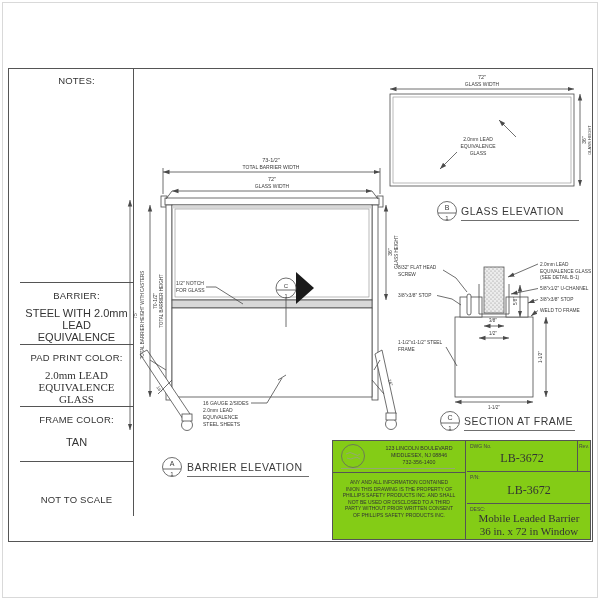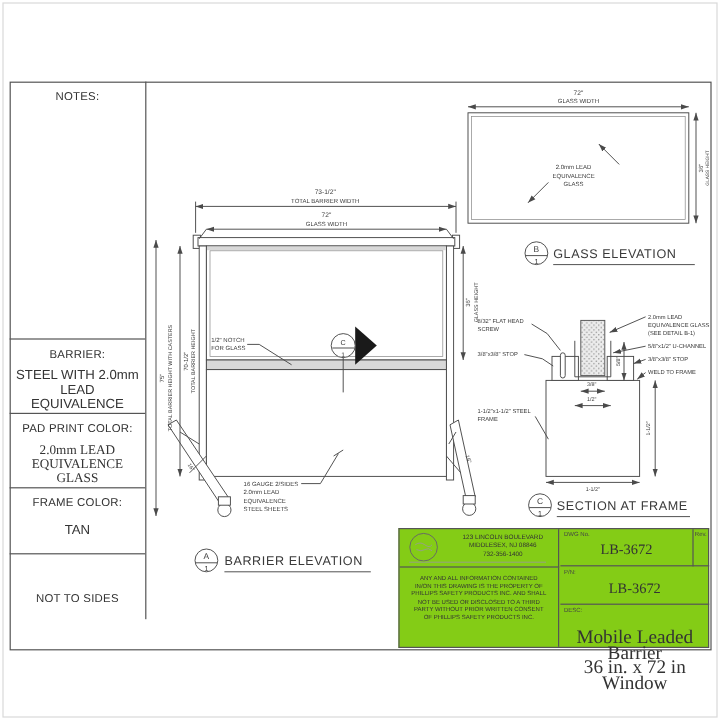--- a/index.html
+++ b/index.html
@@ -2,21 +2,21 @@
 <html><head>
 <meta charset="utf-8">
 <style>
   html,body{margin:0;padding:0;}
   body{width:600px;height:600px;background:#ffffff;position:relative;
        font-family:"Liberation Sans",sans-serif;color:#333;overflow:hidden;}
   .abs{position:absolute;}
   .outer-frame{left:2px;top:2px;width:594px;height:594px;border:1px solid #d9d9d9;}
   .sheet{left:8px;top:68px;width:583px;height:472px;border:1px solid #555;background:transparent;}
   
-  .sidebar{left:8px;top:68px;width:113px;height:448px;border-right:1px solid #555;}
+  .sidebar{left:8px;top:68px;width:113px;height:448px;border-right:1px solid #555;padding-left:12px;}
   .sb-sec{border-bottom:1px solid #555;box-sizing:border-box;}
   .sb-sec:last-child{border-bottom:none;}
   .sb-label{font-size:9.5px;text-align:center;padding-top:7px;letter-spacing:.2px;}
   .sb-value{font-size:11px;text-align:center;margin-top:11px;line-height:12px;padding:0 3px;}
   
   svg.draw{left:0;top:0;}
   svg text{font-family:"Liberation Sans",sans-serif;fill:#3a3a3a;}
   .ln{stroke:#4a4a4a;stroke-width:.8;fill:none;}
   .lt{stroke:#8a8a8a;stroke-width:.6;fill:none;}
   .wh{fill:#ffffff;stroke:#4a4a4a;stroke-width:.8;}
@@ -45,21 +45,21 @@
   </div>
   <div class="sb-sec" style="height:62px;">
     <div class="sb-label">PAD PRINT COLOR:</div>
     <div class="sb-value" style="margin-top:6px;font-family:Liberation Serif, serif;">2.0mm LEAD EQUIVALENCE GLASS</div>
   </div>
   <div class="sb-sec" style="height:55px;">
     <div class="sb-label">FRAME COLOR:</div>
     <div class="sb-value">TAN</div>
   </div>
   <div class="sb-sec" style="height:77px;">
-    <div class="sb-label" style="padding-top:32px;">NOT TO SIDES</div>
+    <div class="sb-label" style="padding-top:32px;">NOT TO SCALE</div>
   </div>
 </div>
 
 <svg class="abs draw" width="600" height="600" viewBox="0 0 600 600">
   <defs>
     <marker id="arE" markerWidth="8" markerHeight="8" refX="6.5" refY="3" orient="auto" markerUnits="userSpaceOnUse">
       <path d="M0,0.8 L6.5,3 L0,5.2 Z" fill="#4a4a4a"></path>
     </marker>
     <marker id="arS" markerWidth="8" markerHeight="8" refX="6.5" refY="3" orient="auto-start-reverse" markerUnits="userSpaceOnUse">
       <path d="M0,0.8 L6.5,3 L0,5.2 Z" fill="#4a4a4a"></path>
@@ -240,18 +240,18 @@
     <div class="cell" style="right:0;top:0;width:14px;height:31px;border-left:1px solid #555;">
       <span class="tb-lab" style="left:1px;">Rev.</span>
     </div>
   </div>
   <div class="cell" style="left:134px;top:31px;width:124px;height:32px;border-bottom:1px solid #555;">
     <span class="tb-lab">P/N:</span>
     <div class="serif" style="text-align:center;font-size:12px;margin-top:11px;">LB-3672</div>
   </div>
   <div class="cell" style="left:134px;top:63px;width:124px;height:35px;">
     <span class="tb-lab">DESC:</span>
-    <div class="serif" style="text-align:center;font-size:16px;line-height:12.5px;margin-top:22px;">
+    <div class="serif" style="text-align:center;font-size:11px;line-height:12.5px;margin-top:8px;">
       <div>Mobile Leaded Barrier</div>
       <div>36 in. x 72 in Window</div>
     </div>
   </div>
 </div>
 
 </body></html>

